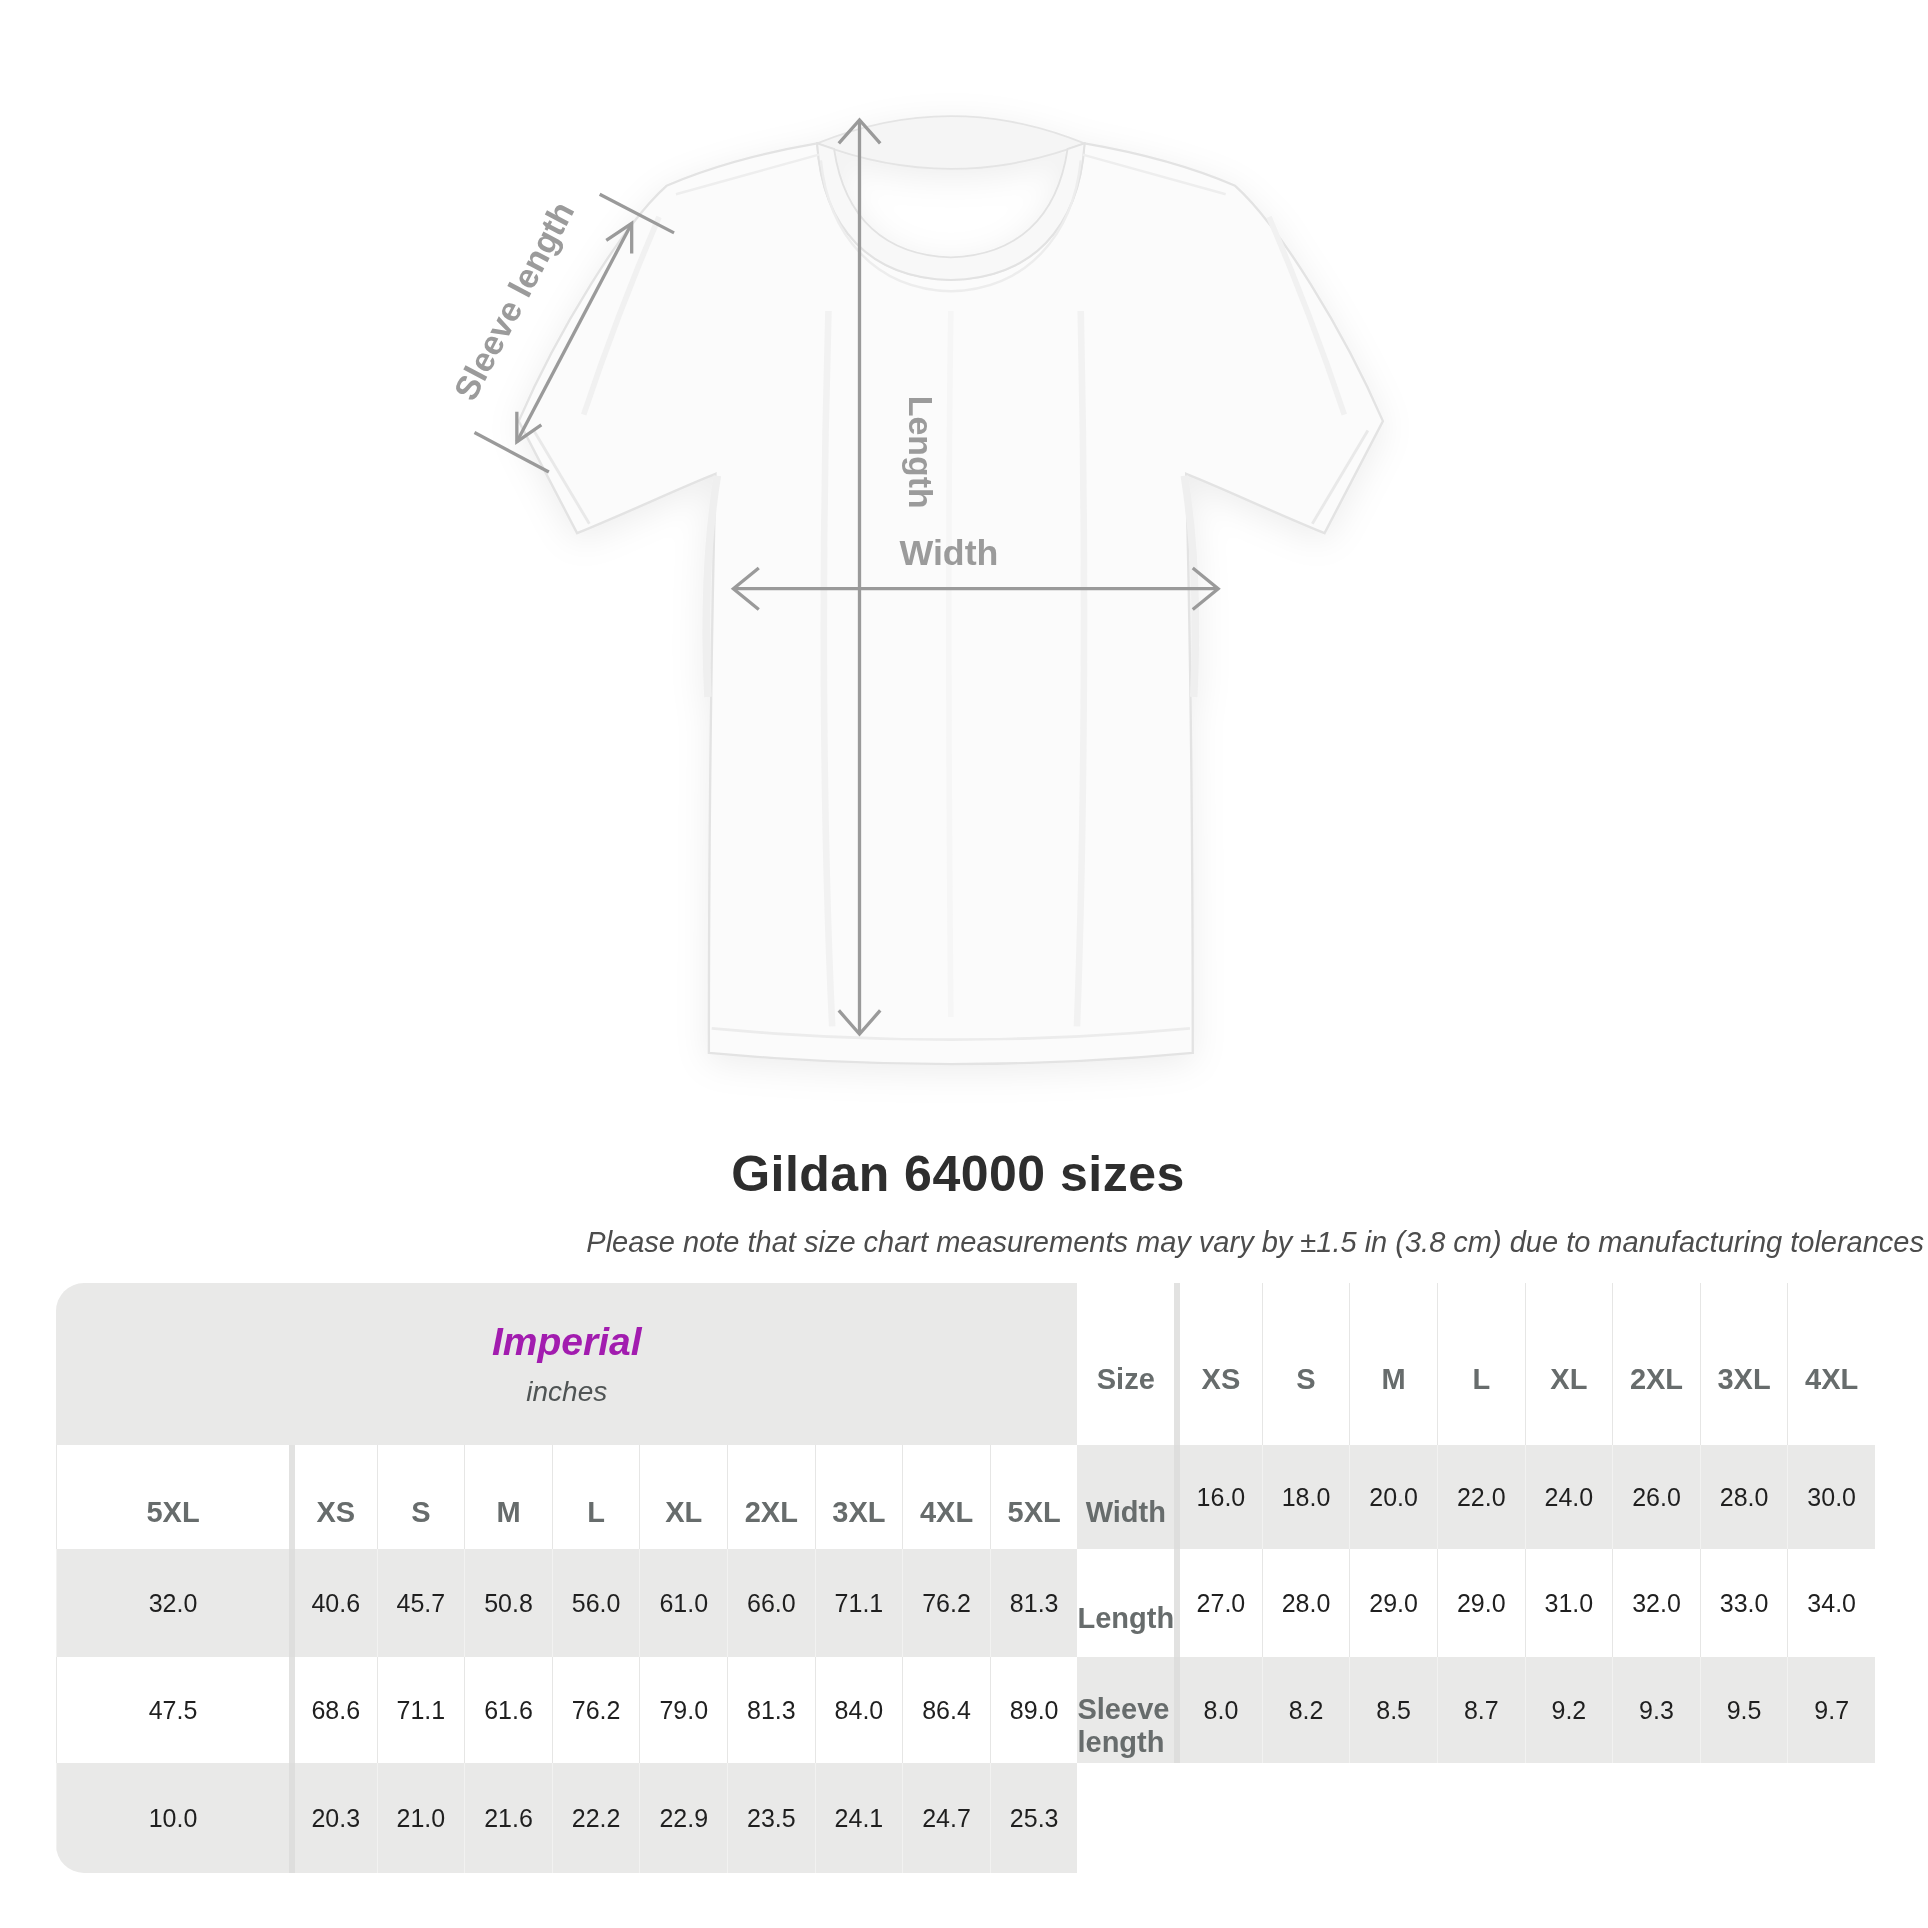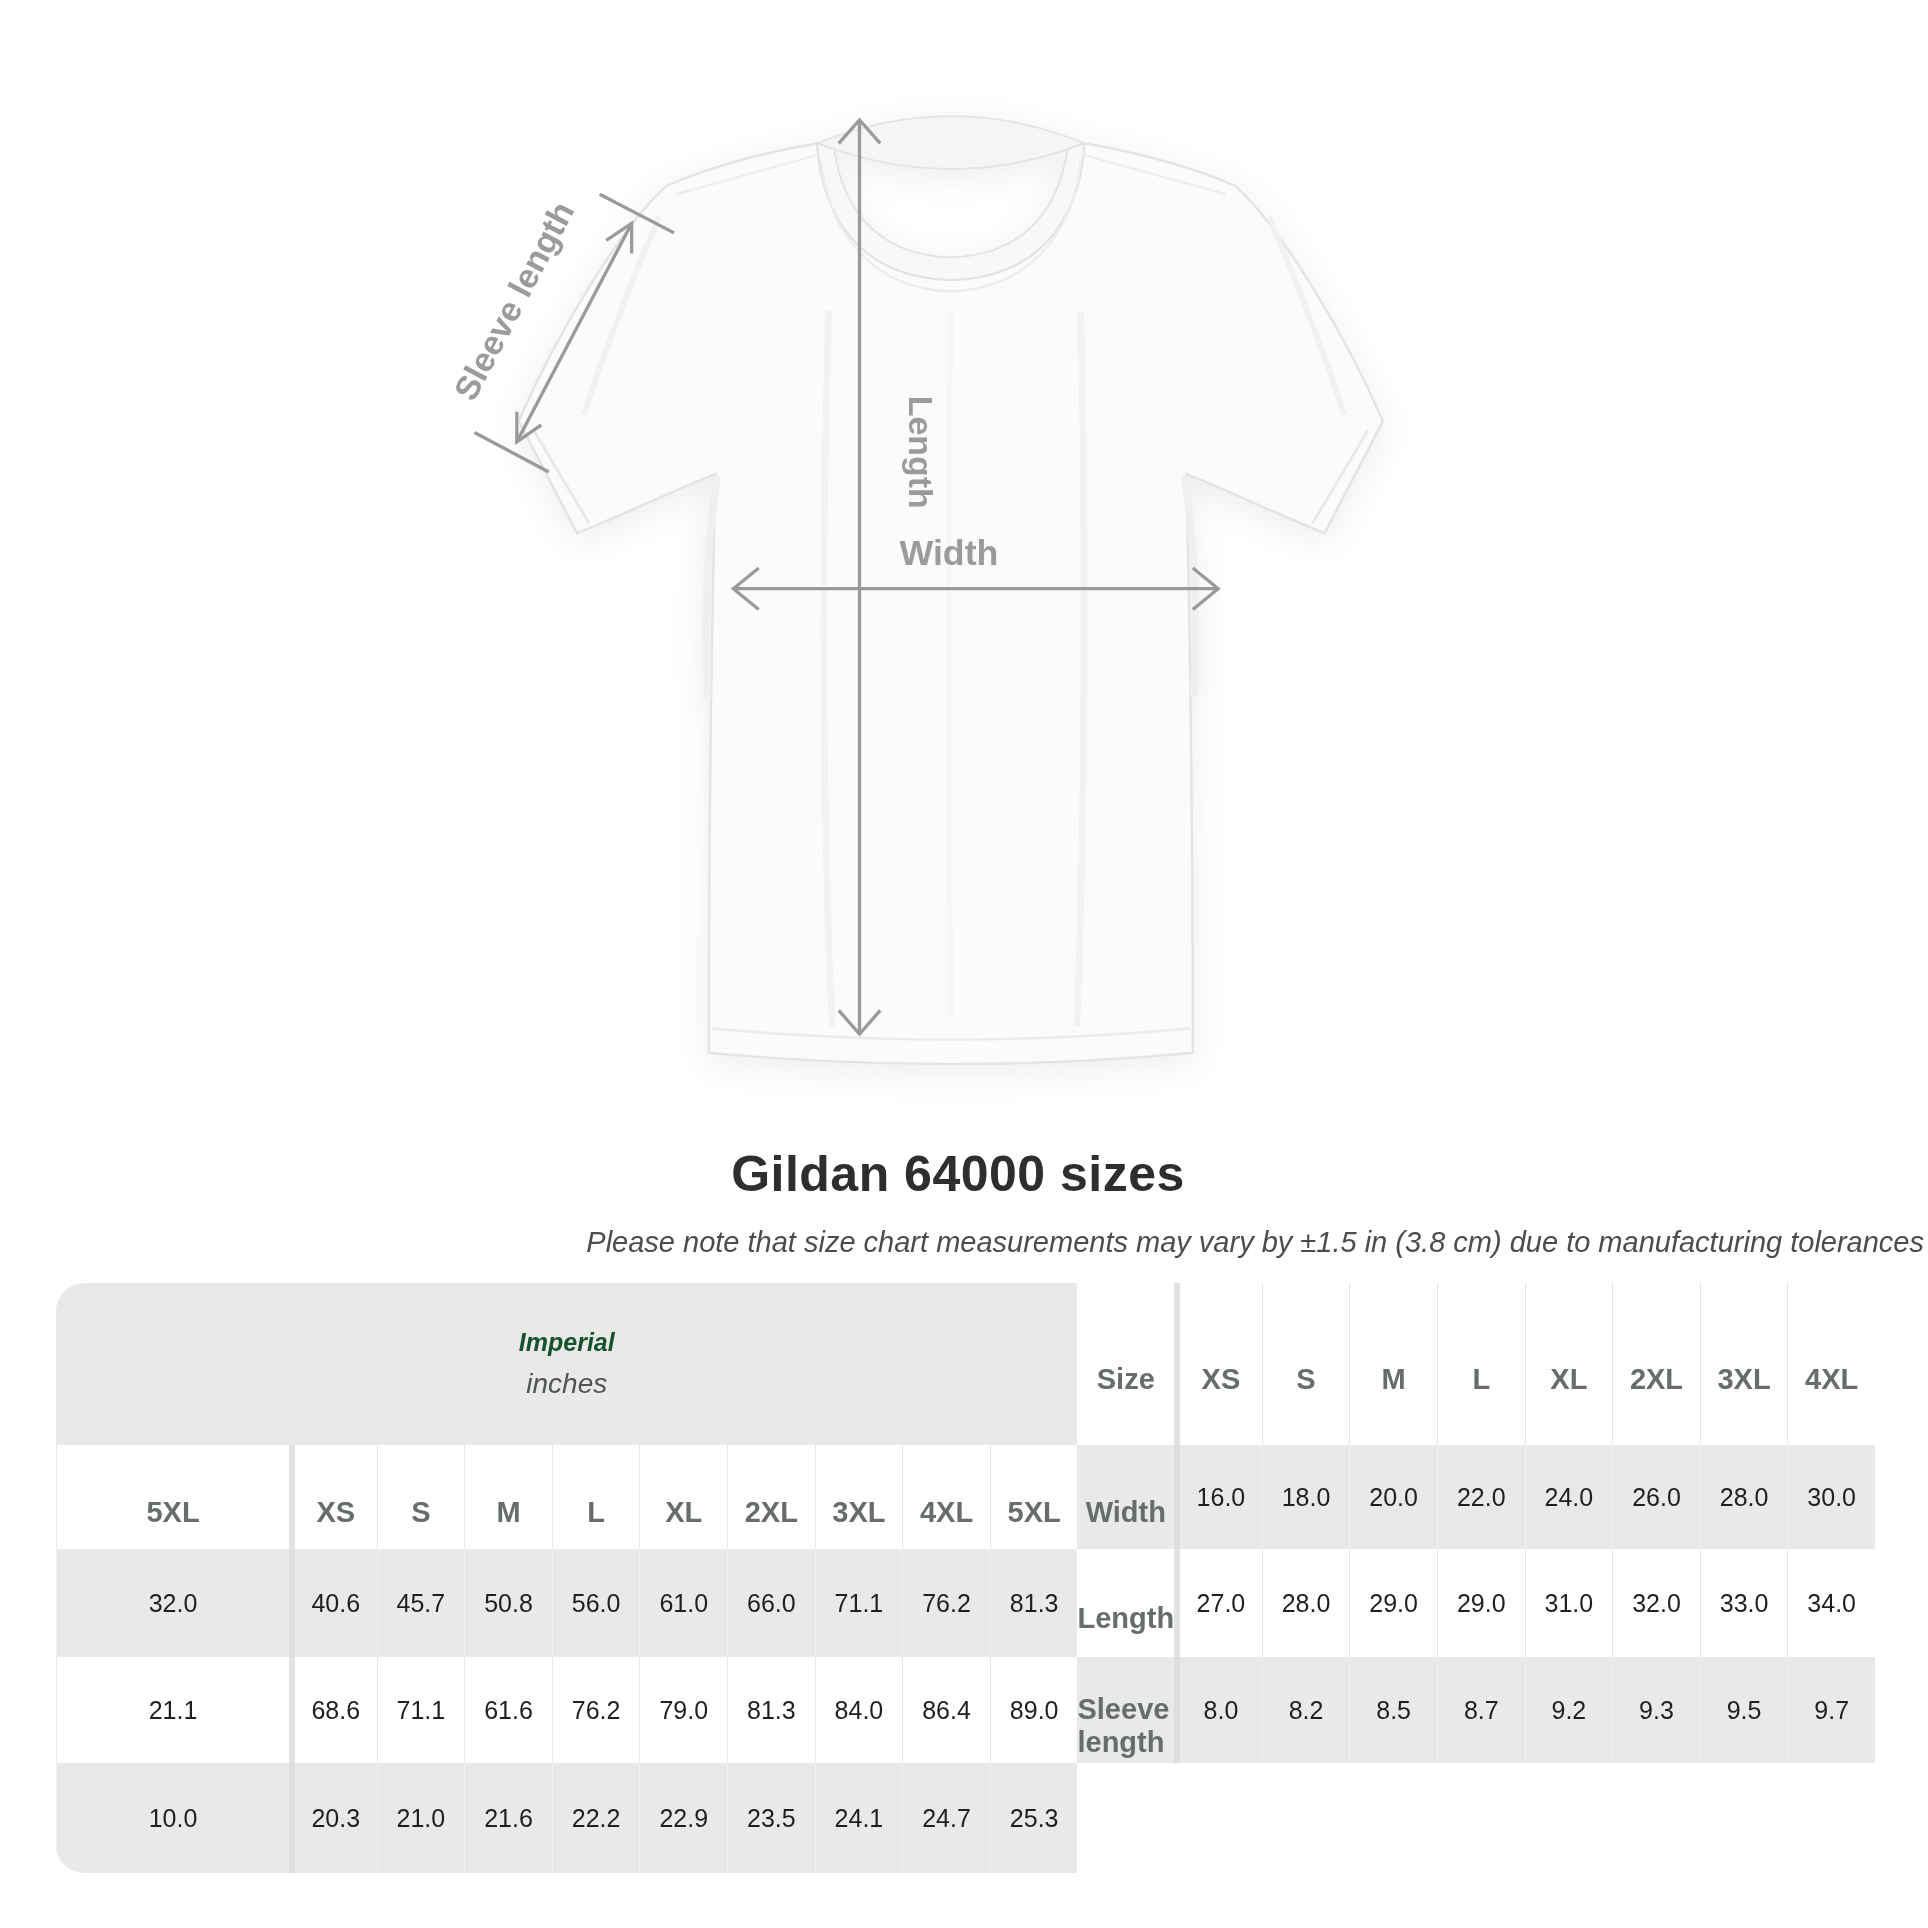--- a/index.html
+++ b/index.html
@@ -17,21 +17,21 @@
 
   
   .size-table{position:absolute;left:56px;top:1283px;width:1819px;height:590px;
     display:grid;grid-template-columns:233px repeat(18,1fr);
     grid-template-rows:162px 104px 108px 106px 110px;
     border-radius:28px;overflow:hidden;background:#ffffff;}
   .unit-cell{grid-row:1;background:#e9e9e8;display:flex;flex-direction:column;
     align-items:center;justify-content:center;gap:11.3px;}
   .unit-cell.imperial{grid-column:1/11;}
   .unit-cell.metric{grid-column:11/20;}
-  .unit-name{font-size:25px;font-weight:bold;font-style:italic;color:#14532d;}
+  .unit-name{font-size:39px;font-weight:bold;font-style:italic;color:#a21caf;}
   .unit-sub{font-size:28px;font-style:italic;color:#4f5454;}
 
   .cell{display:flex;align-items:center;justify-content:center;}
   .r-white{background:#ffffff;}
   .r-grey{background:#e9e9e8;}
   .sep-thin{border-left:1.9px solid #e6e6e5;}
   .sep-thick{border-left:6.6px solid #e2e2e1;}
   .r-grey.sep-thin{border-color:#f2f2f1;}
   .r-grey.sep-thick{border-color:#dededd;}
   .cell.label span,.cell.szh span{font-weight:bold;color:#676c6c;font-size:29px;margin-top:31px;}
@@ -254,21 +254,21 @@
       <div class="cell num r-white sep-thin">
         <span>32.0</span>
       </div>
       <div class="cell num r-white sep-thin">
         <span>33.0</span>
       </div>
       <div class="cell num r-white sep-thin">
         <span>34.0</span>
       </div>
       <div class="cell num r-white sep-thin">
-        <span>21.1</span>
+        <span>47.5</span>
       </div>
       <div class="cell num r-white sep-thick">
         <span>68.6</span>
       </div>
       <div class="cell num r-white sep-thin">
         <span>71.1</span>
       </div>
       <div class="cell num r-white sep-thin">
         <span>61.6</span>
       </div>

